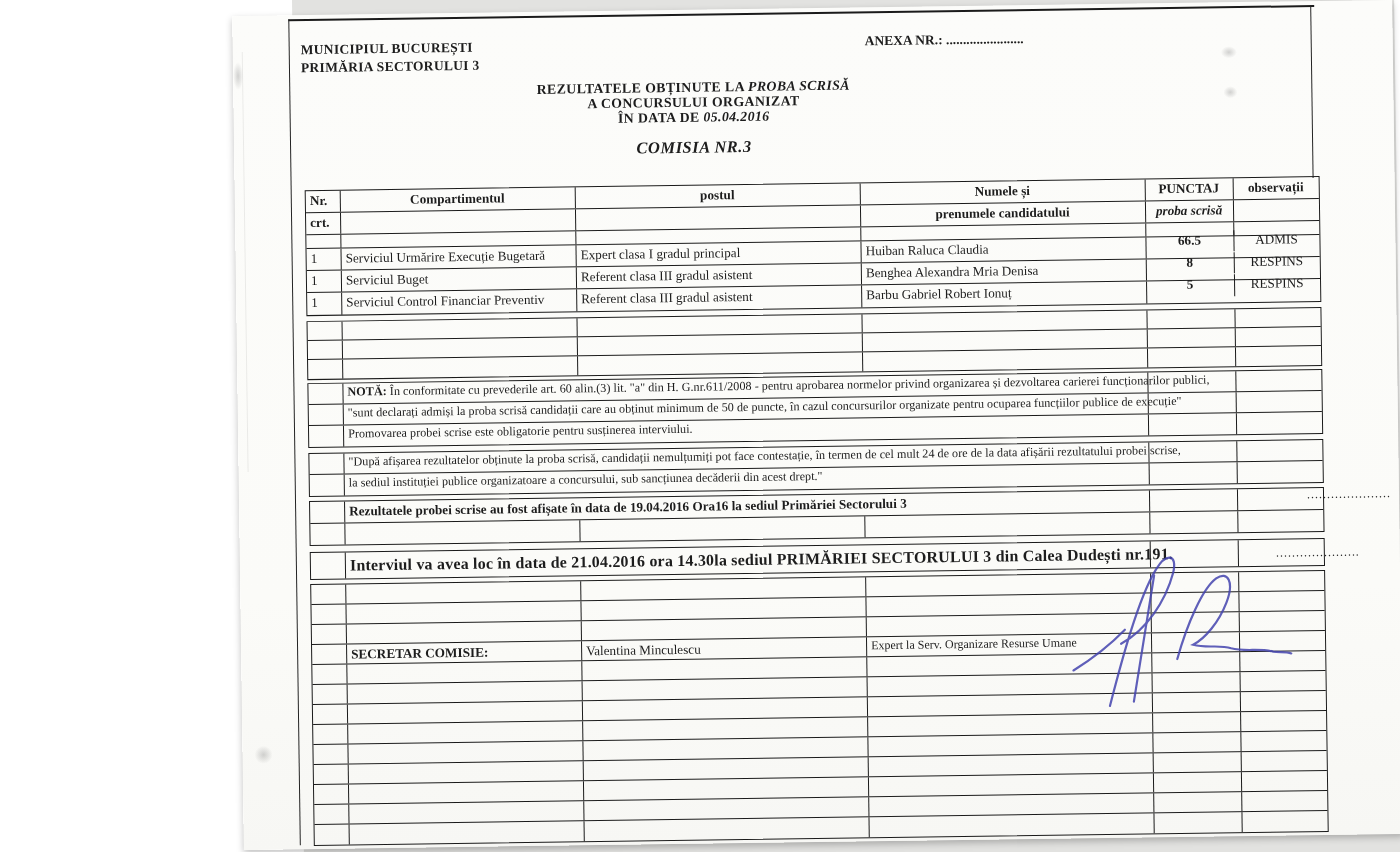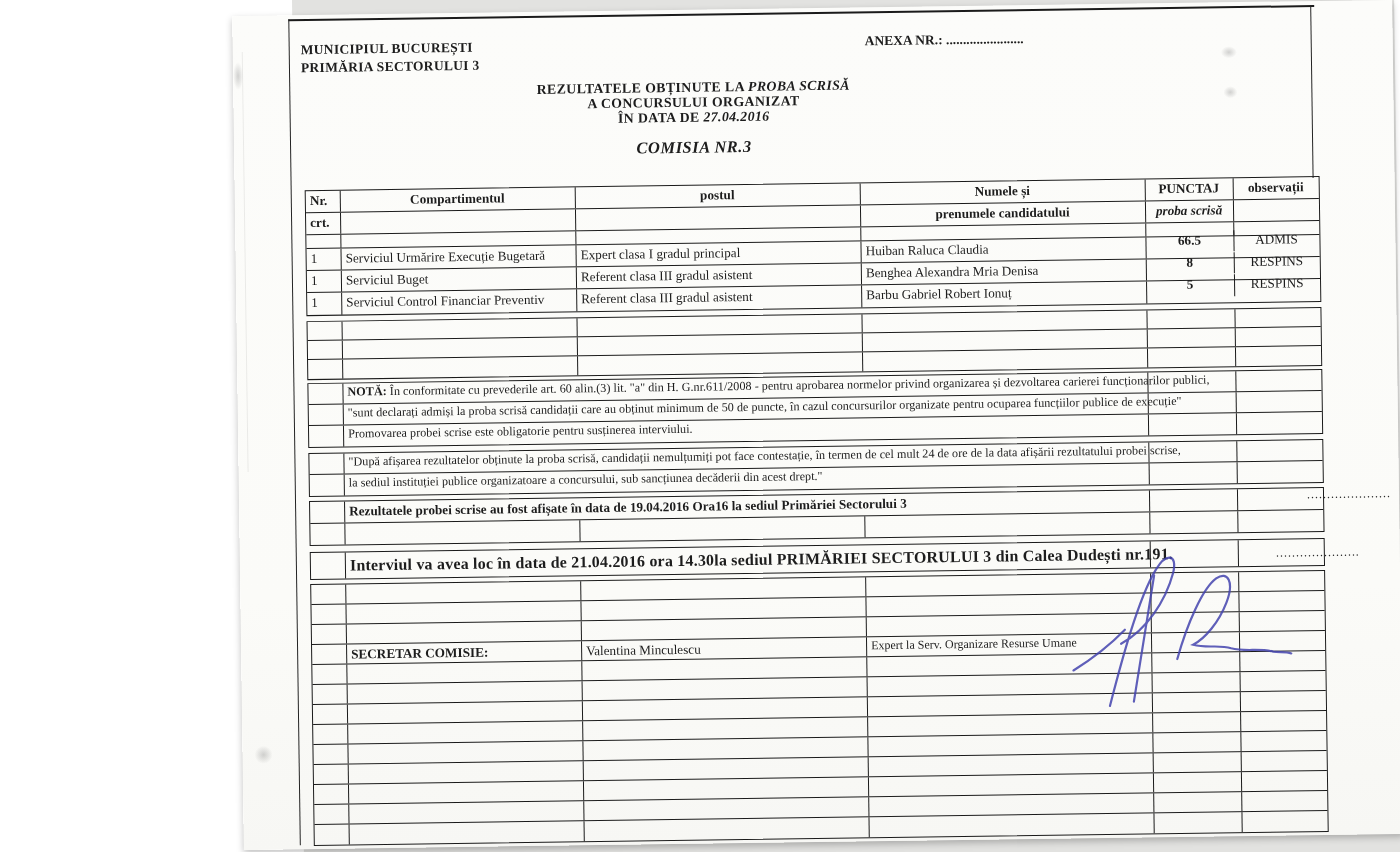--- a/index.html
+++ b/index.html
@@ -67,21 +67,21 @@
 
     <div class="org">
       <div>MUNICIPIUL BUCUREȘTI</div>
       <div>PRIMĂRIA SECTORULUI 3</div>
     </div>
     <div class="anexa">ANEXA NR.: .......................</div>
 
     <div class="title-block">
       <div><span>REZULTATELE OBȚINUTE LA </span><span class="it">PROBA SCRISĂ</span></div>
       <div>A CONCURSULUI ORGANIZAT</div>
-      <div><span>ÎN DATA DE </span><span class="it">27.04.2016</span></div>
+      <div><span>ÎN DATA DE </span><span class="it">05.04.2016</span></div>
     </div>
     <div class="comisia">COMISIA NR.3</div>
 
     <div class="tbl main-tbl">
       <div class="tr h22">
         <div class="td bold">Nr.</div>
         <div class="td bold center">Compartimentul</div>
         <div class="td bold center">postul</div>
         <div class="td bold center">Numele și</div>
         <div class="td bold center">PUNCTAJ</div>

